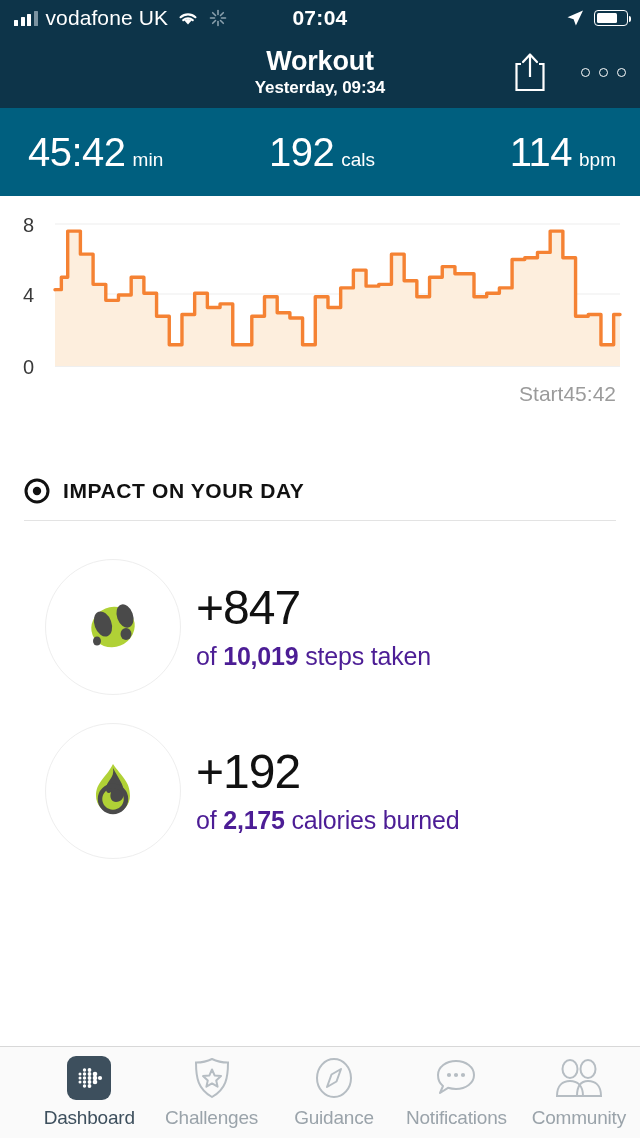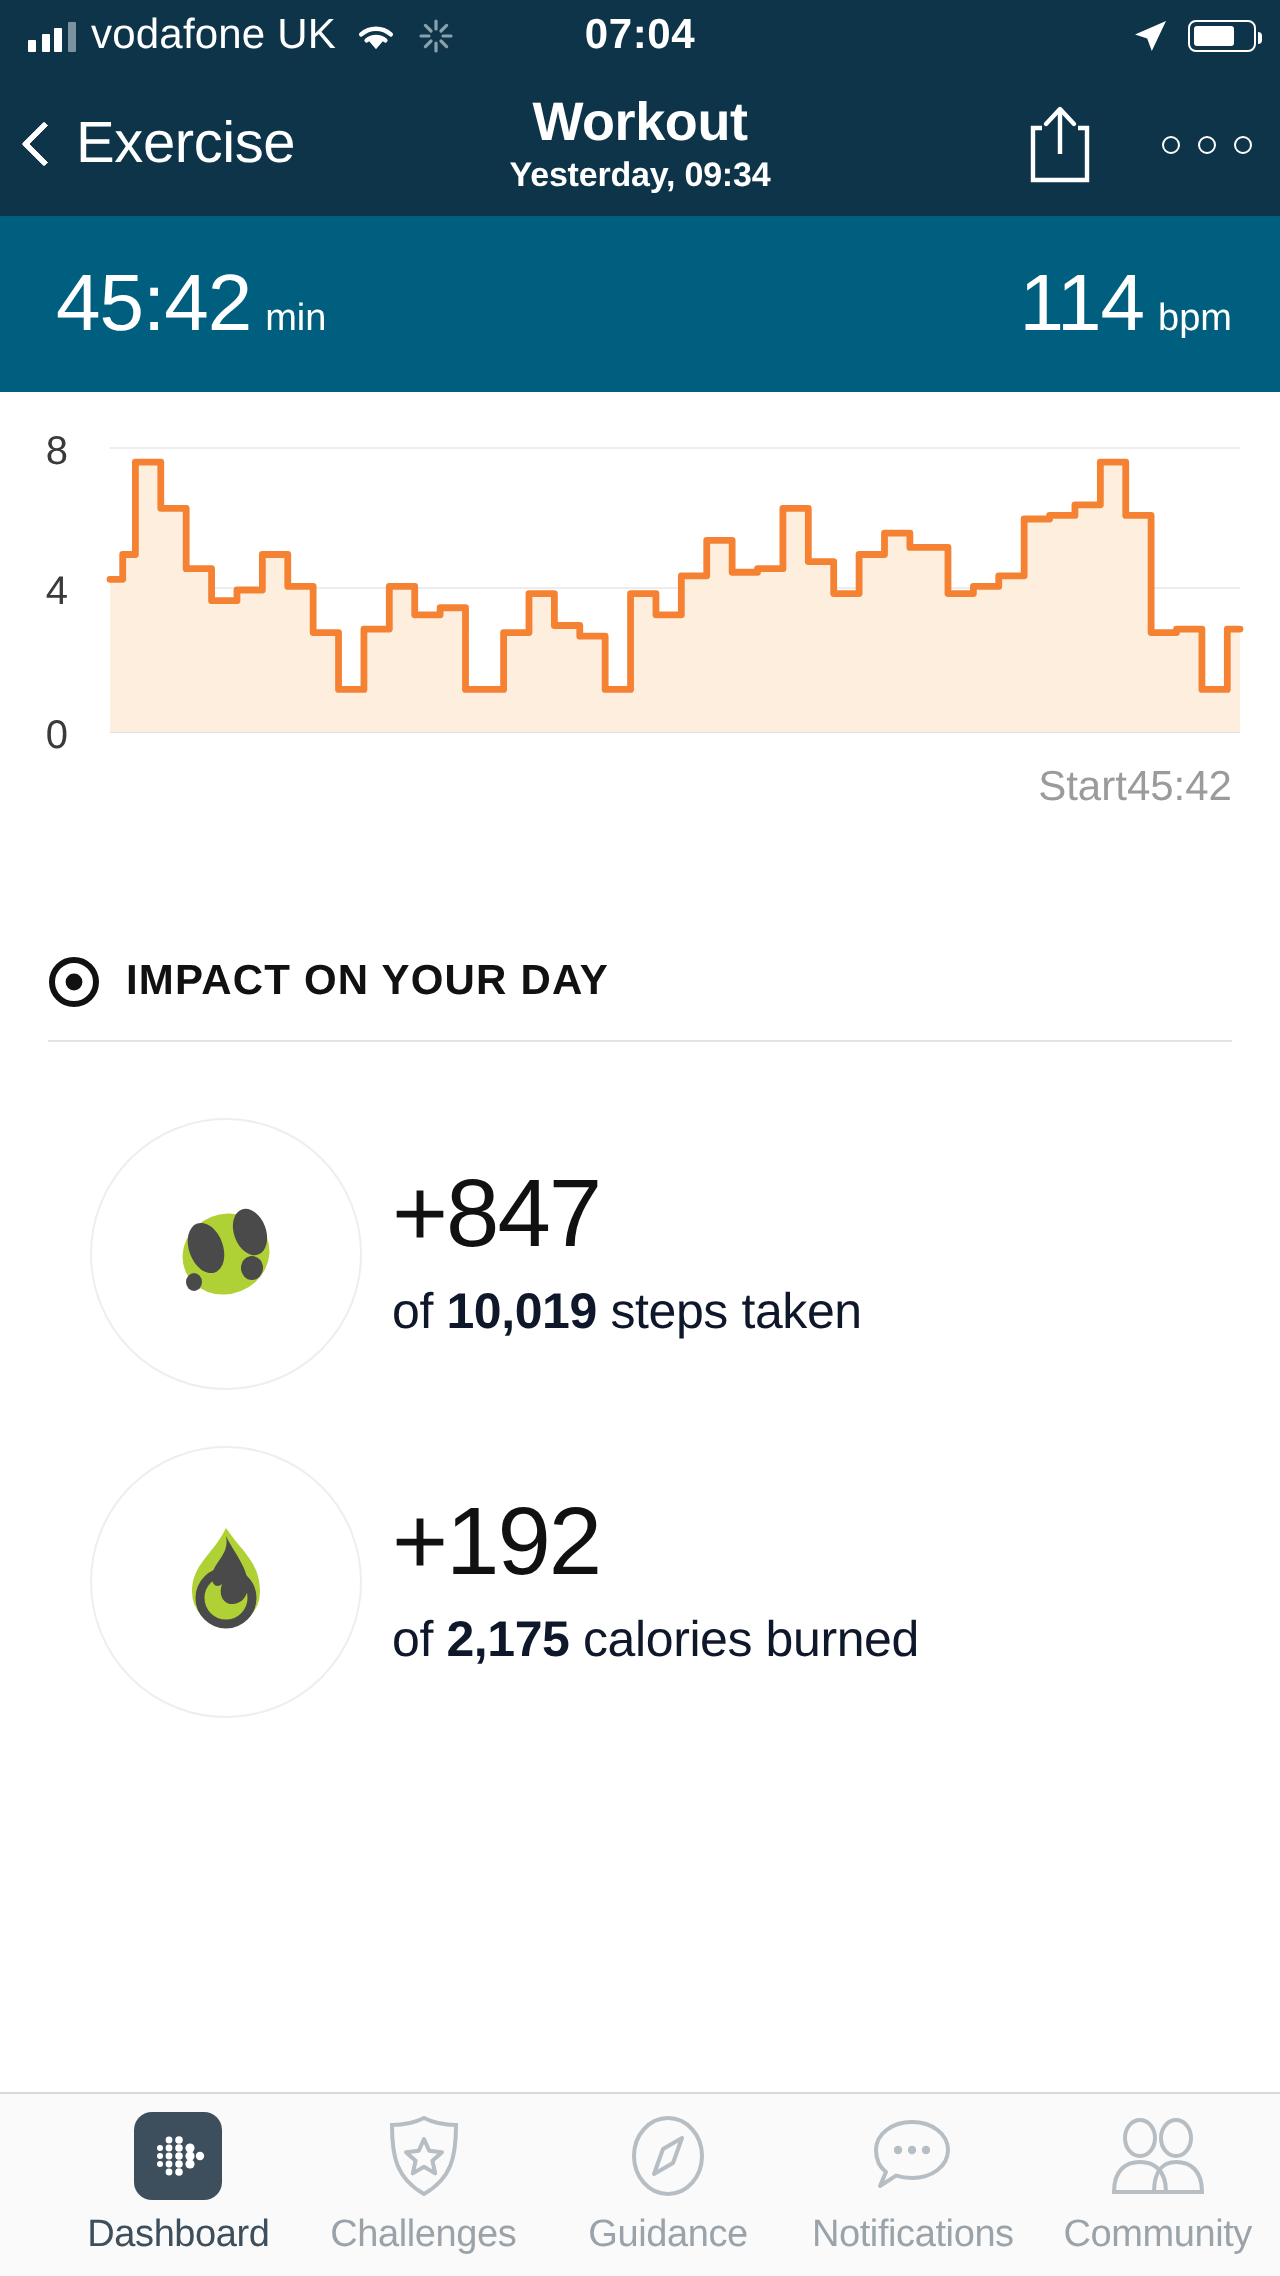--- a/index.html
+++ b/index.html
@@ -103,21 +103,21 @@
   .rows { padding-top:24px; }
   .row { display:flex; align-items:center; height:164px; padding-left:45px; }
   .icon-circle {
     width:136px; height:136px; border-radius:50%;
     border:1.5px solid #eeeeee; flex:0 0 136px;
     display:flex; align-items:center; justify-content:center;
   }
   .icon-circle.filled { border-color:#f2f2f2; }
   .row-text { margin-left:15px; }
   .row-delta { font-size:48px; font-weight:400; color:#111111; letter-spacing:-1px; line-height:1.05; }
-  .row-sub { font-size:25px; color:#0f172a; margin-top:8px; letter-spacing:-.2px; }
+  .row-sub { font-size:25px; color:#4c1d95; margin-top:8px; letter-spacing:-.2px; }
   .row-sub b { font-weight:bold; }
 
   
   .tabbar {
     position:absolute; bottom:0; left:0; width:640px; height:92px;
     background:#fafafa; border-top:1px solid #d8d8d8;
     display:flex; align-items:center;padding-left:28px;
   }
   .tab {
     flex:1; display:flex; flex-direction:column;
@@ -166,24 +166,20 @@
     <svg width="20" height="20" viewBox="0 0 20 20">
       <path d="M18 2.5 L2.5 9.2 L8.6 11.3 L10.9 17.5 Z" fill="#ffffff"></path>
     </svg>
     <span class="battery">
         <span></span>
       </span>
   </div>
 </div>
 
 <div class="navbar">
-  <div class="nav-back">
-    <span class="chev"></span>
-    <span class="nav-back-label">Exercise</span>
-  </div>
   <div class="nav-center">
     <div class="nav-title">Workout</div>
     <div class="nav-sub">Yesterday, 09:34</div>
   </div>
   <div class="nav-right">
     <svg width="34" height="42" viewBox="0 0 34 42">
       <path d="M8 13 H3.5 V39 H30.5 V13 H26" stroke="#ffffff" stroke-width="2.2" fill="none"></path>
       <line x1="17" y1="26" x2="17" y2="4" stroke="#ffffff" stroke-width="2.2"></line>
       <path d="M10 11 L17 3.5 L24 11" stroke="#ffffff" stroke-width="2.2" fill="none" stroke-linecap="round" stroke-linejoin="round"></path>
     </svg>
@@ -192,20 +188,24 @@
       <i></i>
       <i></i>
     </span>
   </div>
 </div>
 
 <div class="stats">
   <div class="stat s1">
     <span class="stat-val">45:42</span>
     <span class="stat-unit">min</span>
+  </div>
+  <div class="stat s2">
+    <span class="stat-val">192</span>
+    <span class="stat-unit">cals</span>
   </div>
   <div class="stat s3">
     <span class="stat-val">114</span>
     <span class="stat-unit">bpm</span>
   </div>
 </div>
 
 <div class="chart-wrap">
   <svg class="chart-svg" width="640" height="200" viewBox="0 0 640 200">
     <g>

